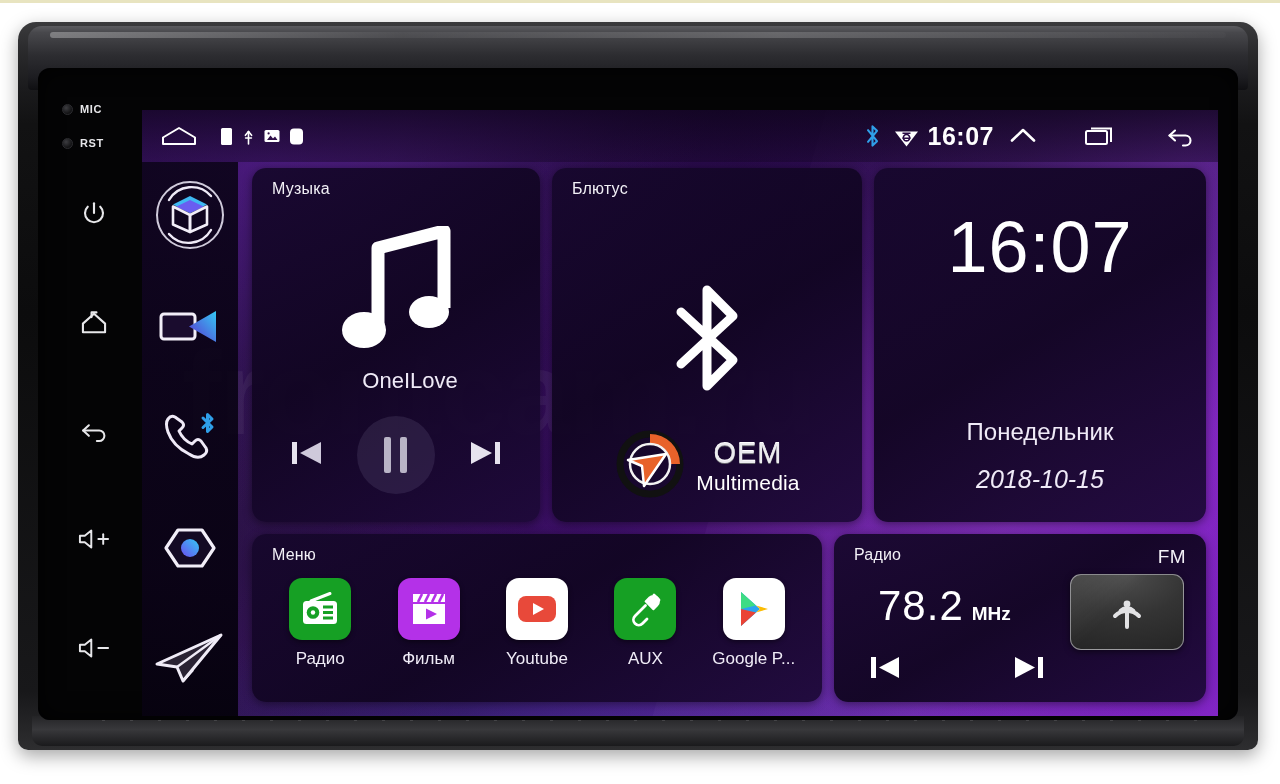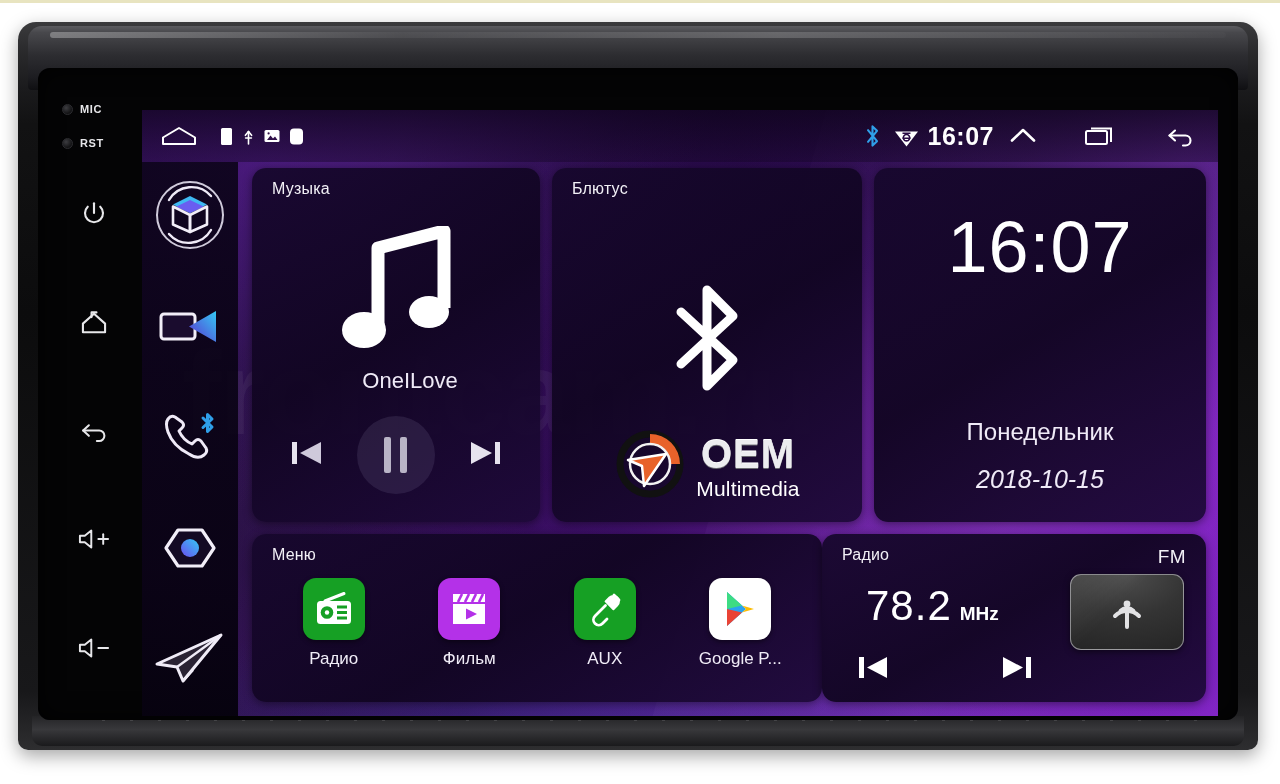--- a/index.html
+++ b/index.html
@@ -140,21 +140,21 @@
     display:flex; align-items:center; justify-content:center;
   }
 
   
   #tiles {
     position:absolute; left:96px; top:52px; right:0; bottom:0;
     padding: 6px 12px 14px 14px;
     display:flex; flex-direction:column; gap:12px;
   }
   #row-top { display:flex; gap:12px; height: 354px; }
-  #row-bottom { display:flex; flex:1 1 auto; }
+  #row-bottom { display:flex; gap:12px; flex:1 1 auto; }
 
   .tile {
     border-radius: 14px;
     position:relative; overflow:hidden;
     background: linear-gradient(150deg, rgba(22,7,44,.93) 0%, rgba(17,5,34,.96) 48%, rgba(29,9,56,.93) 100%);
     box-shadow: 0 2px 10px rgba(0,0,0,.45);
   }
   .tile-title {
     position:absolute; left:20px; top:12px;
     font-size:16px; color:#f2f0f6; letter-spacing:.2px;
@@ -184,21 +184,21 @@
 
   
   #tile-bt { width: 310px; }
   #bt-glyph { position:absolute; left:0; right:0; top:110px; display:flex; justify-content:center; }
   #bt-logo {
     position:absolute; left:0; right:0; bottom:18px;
     display:flex; align-items:center; justify-content:center; gap:10px;
   }
   #bt-logo-text { display:flex; flex-direction:column; align-items:center; line-height:1; }
   #oem-word {
-    font-size:40px; font-weight:bold; letter-spacing:1px;
+    font-size:29px; font-weight:normal; letter-spacing:1px;
     color:#ececef;
     text-shadow: 0 1px 0 #6a6a70, 0 -1px 0 #ffffff;
   }
   #oem-sub { font-size:21px; color:#fff; margin-top:4px; letter-spacing:.2px; }
 
   
   #tile-clock { flex:1 1 auto; }
   #clock-time {
     position:absolute; left:0; right:0; top:38px; text-align:center;
     font-size:72px; font-weight:300; color:#fff; letter-spacing:1px;
@@ -564,20 +564,29 @@
                         <path d="M23 13 L27 5"></path>
                         <path d="M30 13 L34 5"></path>
                     </g>
                     <rect x="4" y="15" width="32" height="20" fill="#fff"></rect>
                     <path d="M17 19.5 L28 25 L17 30.5 Z" fill="#b431e8"></path>
                   </svg>
                 </span>
                 <span class="app-label">Фильм</span>
               </div>
 
+              <div class="app">
+                <span class="app-icon" style="background:#ffffff">
+                  <svg width="44" height="32" viewBox="0 0 44 32">
+                    <rect x="3" y="3" width="38" height="26" rx="8" fill="#e8493a"></rect>
+                    <path d="M18 10 L29 16 L18 22 Z" fill="#fff"></path>
+                  </svg>
+                </span>
+                <span class="app-label">Youtube</span>
+              </div>
 
               <div class="app">
                 <span class="app-icon" style="background:#16a024">
                   <svg width="40" height="40" viewBox="0 0 40 40" fill="none" stroke="#fff" stroke-width="2.8" stroke-linecap="round" stroke-linejoin="round">
                     <path d="M29 6 L34 11"></path>
                     <path d="M24.5 8.5 a5.5 5.5 0 0 1 7.8 7.8 l-3.9 3.9 -7.8 -7.8 Z" fill="#fff" stroke="#fff" stroke-width="2"></path>
                     <path d="M20.5 16.5 L10 27 a5.3 5.3 0 0 0 7.5 7.5 L22 30"></path>
                   </svg>
                 </span>
                 <span class="app-label">AUX</span>

